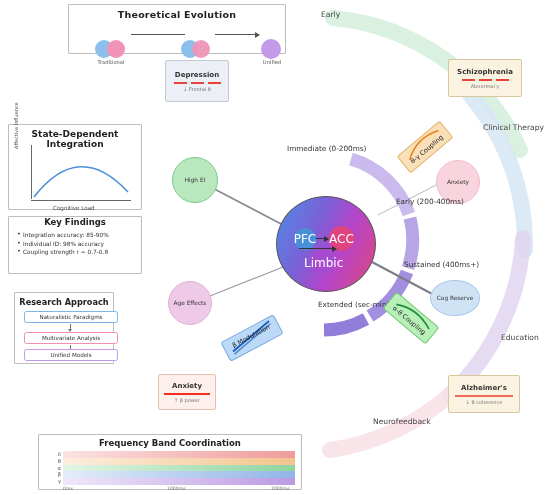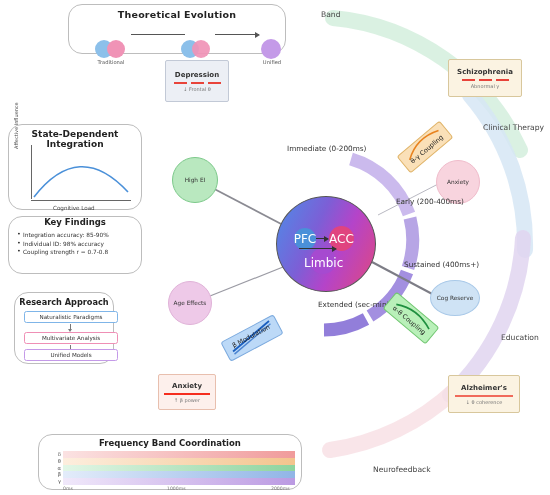--- a/index.html
+++ b/index.html
@@ -9,21 +9,21 @@
     font-family:"DejaVu Sans","Liberation Sans",sans-serif;
     position:relative;overflow:hidden;
     color:#333;
   }
 
   
   .panel{
     position:absolute;
     background:#ffffff;
     border:1px solid #bdbdbd;
-    border-radius:14px;
+    border-radius:1px;
     box-sizing:border-box;
   }
   .panel-title{
     text-align:center;font-weight:bold;color:#222;
   }
 
   
   #theo-panel{left:68px;top:4px;width:218px;height:50px;}
   #theo-panel .panel-title{font-size:9.5px;margin-top:4px;letter-spacing:.2px;}
   .evo-stage{position:absolute;}
@@ -288,24 +288,24 @@
 </div>
 
 <div class="coup" style="left:222px;top:327px;width:60px;height:22px;background:#bcd9f7;border:1px solid #7aa9de;transform:rotate(-28deg);">
   <svg width="52" height="16" style="position:absolute;left:4px;top:1px;">
     <path d="M 2 12 L 48 2" stroke="#1a5fc0" stroke-width="1.8" fill="none"></path>
     <path d="M 2 15 L 48 5" stroke="#1a5fc0" stroke-width="1.4" fill="none" opacity="0.7"></path>
   </svg>
   <span style="position:relative;top:-2px;">β Modulation</span>
 </div>
 
-<div class="applabel" style="left:321px;top:10px;">Band</div>
+<div class="applabel" style="left:321px;top:10px;">Early</div>
 <div class="applabel" style="left:483px;top:123px;">Clinical Therapy</div>
 <div class="applabel" style="left:501px;top:333px;">Education</div>
-<div class="applabel" style="left:373px;top:417px;margin-top:48px;">Neurofeedback</div>
+<div class="applabel" style="left:373px;top:417px;">Neurofeedback</div>
 
 <div class="panel" id="fb-panel">
   <div class="panel-title">Frequency Band Coordination</div>
   <div class="fb-rows">
     <div class="fb-row" style="top:0;background:linear-gradient(90deg,#fbe2e2,#f09b9b);">
       <span class="fb-tag">δ</span>
     </div>
     <div class="fb-row" style="top:6.8px;background:linear-gradient(90deg,#fdeede,#f3c48d);">
       <span class="fb-tag">θ</span>
     </div>

